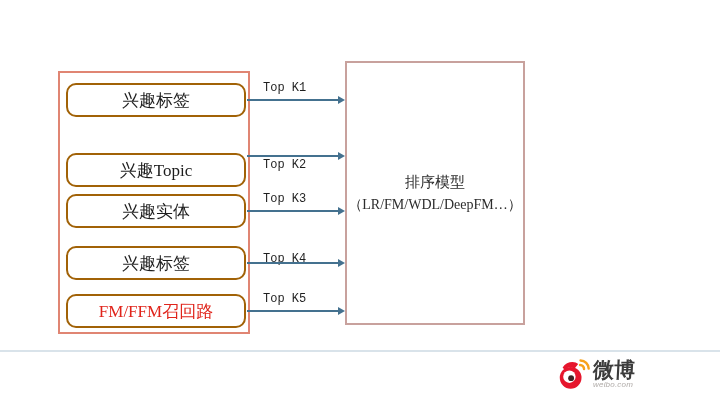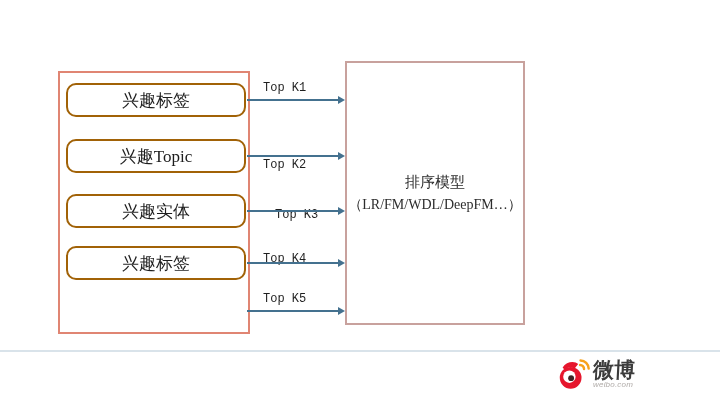--- a/index.html
+++ b/index.html
@@ -17,37 +17,37 @@
     position:absolute; left:58px; top:71px; width:192px; height:263px;
     border:2px solid #e08573; background:transparent;
   }
   .recall-box {
     position:absolute; left:66px; width:180px; height:34px;
     border:2px solid #a16207; border-radius:10px; background:#ffffff;
     display:flex; align-items:center; justify-content:center;
     font-size:17px; color:#1d1d1d; white-space:nowrap;
   }
   .recall-box.highlight { color:#e0241b; }
-  .rb1 { top:83px; } .rb2 { top:139px; } .rb3 { top:194px; }
+  .rb1 { top:83px; } .rb2 { top:153px; } .rb3 { top:194px; }
   .rb4 { top:246px; } .rb5 { top:294px; }
   .arrow {
     position:absolute; left:247px; width:96px; height:2px; background:#44718f;
   }
   .arrow::after {
     content:""; position:absolute; right:-2px; top:-3px; width:0; height:0;
     border-left:7px solid #44718f; border-top:4px solid transparent;
     border-bottom:4px solid transparent;
   }
   .ar1 { top:99px; } .ar2 { top:155px; } .ar3 { top:210px; }
   .ar4 { top:262px; } .ar5 { top:310px; }
   .topk {
     position:absolute; left:263px; font-size:12px; color:#1f1f1f;
     font-family:"Liberation Mono","DejaVu Sans Mono",monospace; white-space:nowrap;
   }
-  .tk1 { top:81px; } .tk2 { top:137px;margin-top:21px; } .tk3 { top:208px;margin-left:12px; }
+  .tk1 { top:81px; } .tk2 { top:137px;margin-top:21px; } .tk3 { top:192px; }
   .tk4 { top:252px; } .tk5 { top:292px; }
   .ranking-box {
     position:absolute; left:345px; top:61px; width:180px; height:264px;
     border:2px solid #c8a19d; background:#ffffff;
     display:flex; flex-direction:column; align-items:center; justify-content:center;
     text-align:center; color:#2d2d2d; font-size:15px; line-height:1.55;
   }
   .ranking-box .line2 { font-size:14px; white-space:nowrap; }
   .divider {
     position:absolute; left:0; top:350px; width:720px; height:2px; background:#d9e3ea;
@@ -77,20 +77,23 @@
   </div>
   <div class="recall-box rb2">
     <span>兴趣Topic</span>
   </div>
   <div class="recall-box rb3">
     <span>兴趣实体</span>
   </div>
   <div class="recall-box rb4">
     <span>兴趣标签</span>
   </div>
+  <div class="recall-box rb5 highlight">
+    <span>FM/FFM召回路</span>
+  </div>
 
   <div class="topk tk1">Top K1</div>
   <div class="topk tk2">Top K2</div>
   <div class="topk tk3">Top K3</div>
   <div class="topk tk4">Top K4</div>
   <div class="topk tk5">Top K5</div>
 
   <div class="arrow ar1"></div>
   <div class="arrow ar2"></div>
   <div class="arrow ar3"></div>

